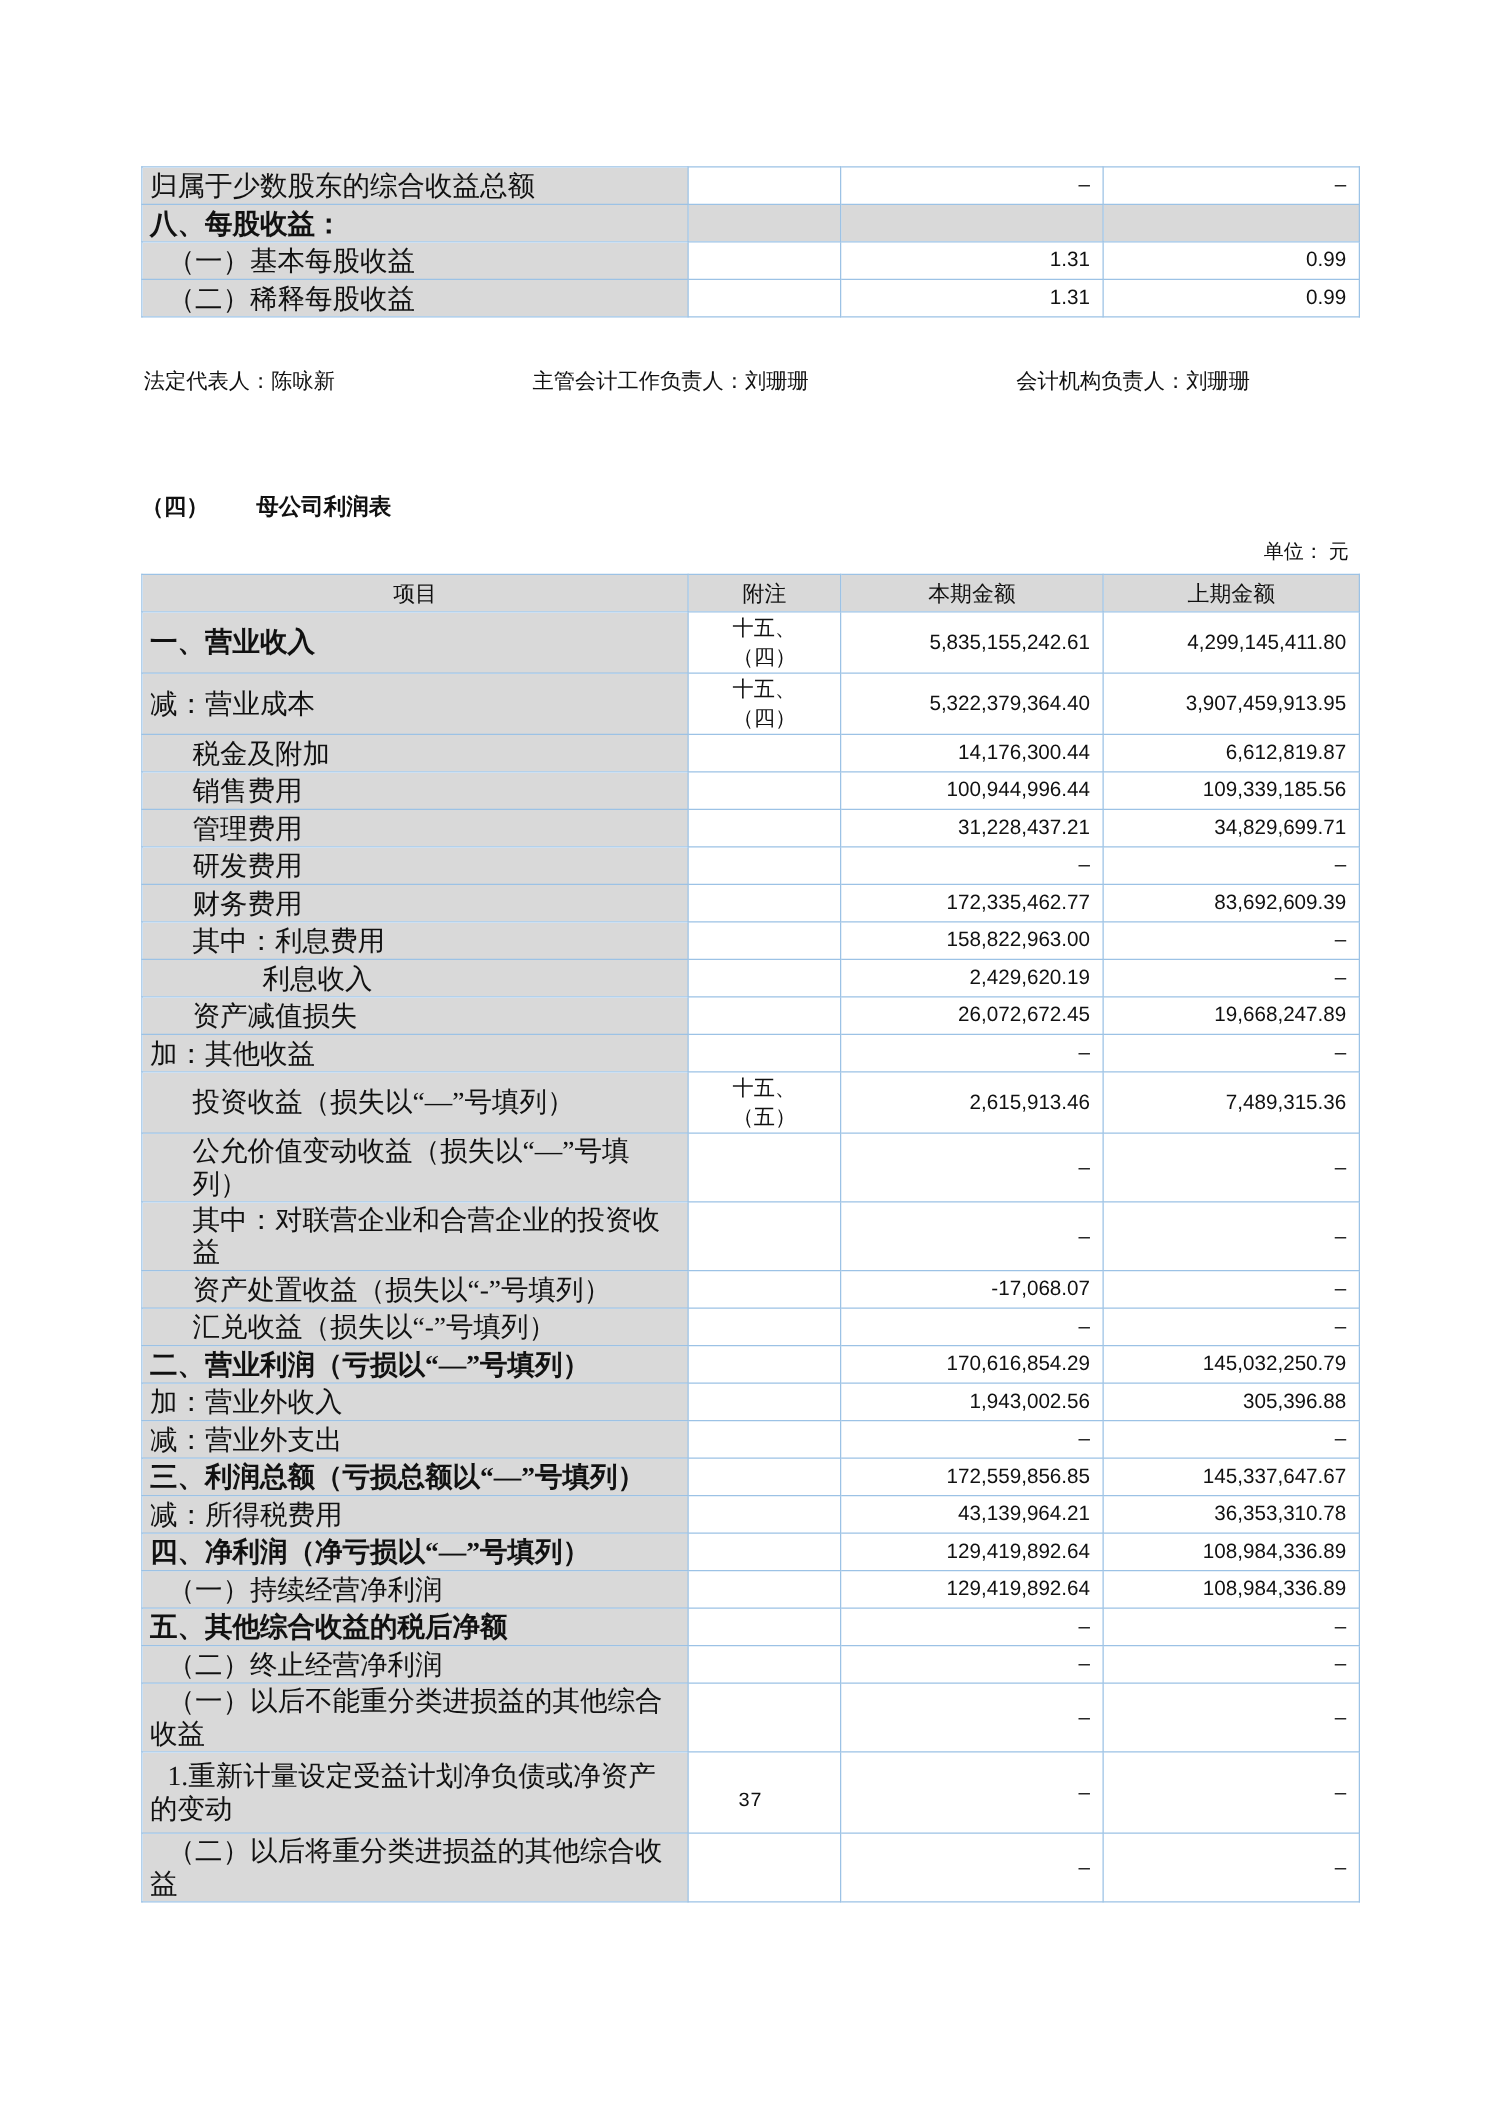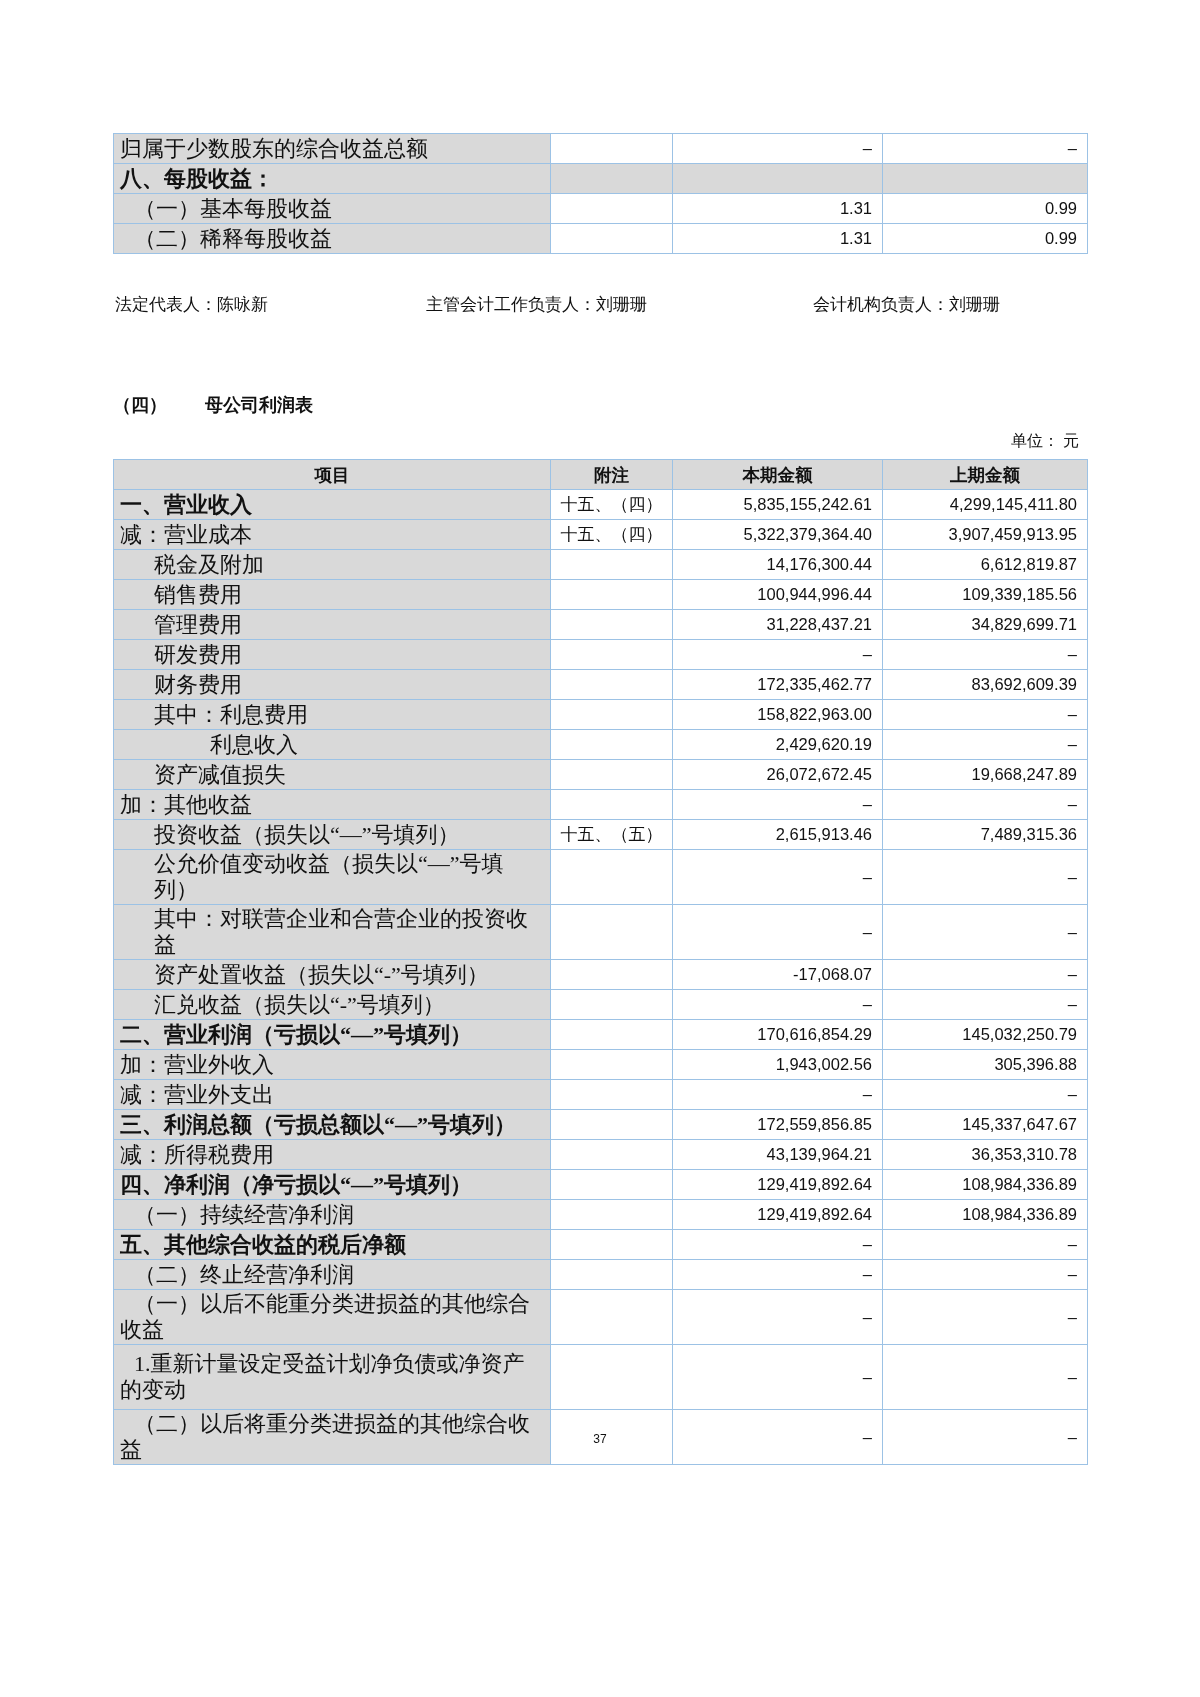--- a/index.html
+++ b/index.html
@@ -24,37 +24,37 @@
   }
   table.fin td, table.fin th{
     border:1px solid var(--border);
     vertical-align:middle;
     overflow:hidden;
   }
   table.fin tr{height:30px;}
   tr.hdr{height:31px;}
   th.col-h{
     background:var(--fill);
-    font-weight:bold;
+    font-weight:normal;
     font-size:17.5px;
     text-align:center;
     padding:1px 2px;
   }
   td.item-cell{
     background:var(--fill);
     font-size:22px;
     line-height:26px;
     padding:1px 4px 1px 6px;
     white-space:pre-wrap;
     text-align:left;
   }
   td.note-cell{
     font-size:17px;
     text-align:center;
-    padding:1px 2px;
+    padding:1px 12px;
     background:#ffffff;
   }
   td.num-cell{
     font-family:"Liberation Sans","DejaVu Sans",sans-serif;
     font-size:16.5px;
     text-align:right;
     padding:1px 10px 1px 4px;
     background:#ffffff;
   }
   tr.fill td{background:var(--fill);}
@@ -79,22 +79,22 @@
     font-size:18px;font-weight:bold;white-space:nowrap;
   }
   .section-heading .sec-idx{display:inline-block;margin-right:38px;}
   .unit-line{
     position:absolute;top:431px;left:113px;width:966px;
     text-align:right;font-size:16px;
   }
   .page-number{
     position:absolute;top:1432px;left:0;width:1200px;
     text-align:center;
-    font-family:Liberation Sans, sans-serif;
-    font-size:12px;
+    font-family:Liberation Mono, monospace;
+    font-size:16px;
   }
 </style>
 </head>
 <body>
 
 <div class="page">
 
   <table class="fin top-table">
     <colgroup>
       <col style="width:437px">

